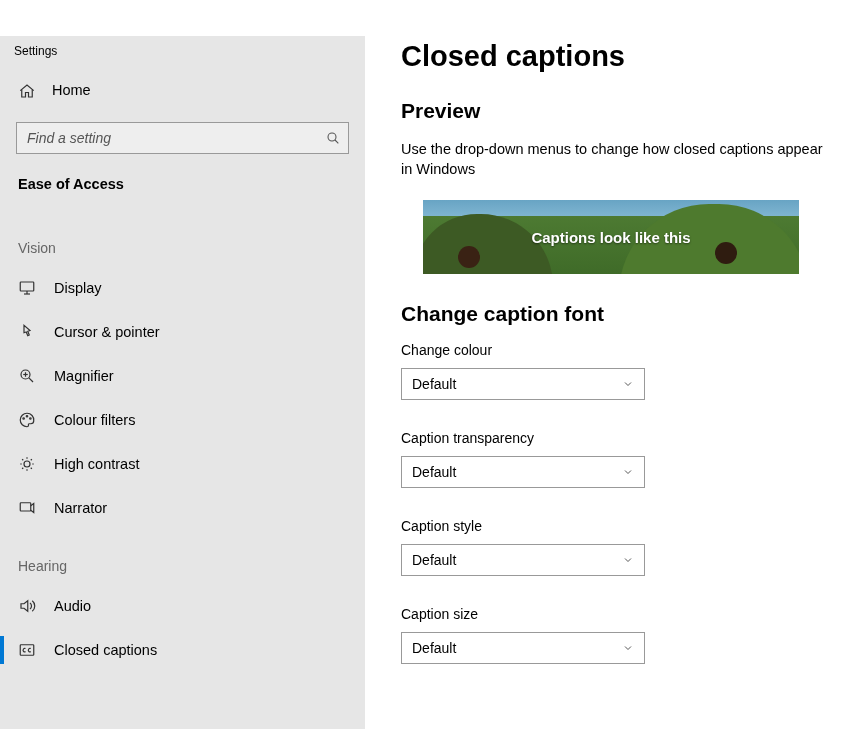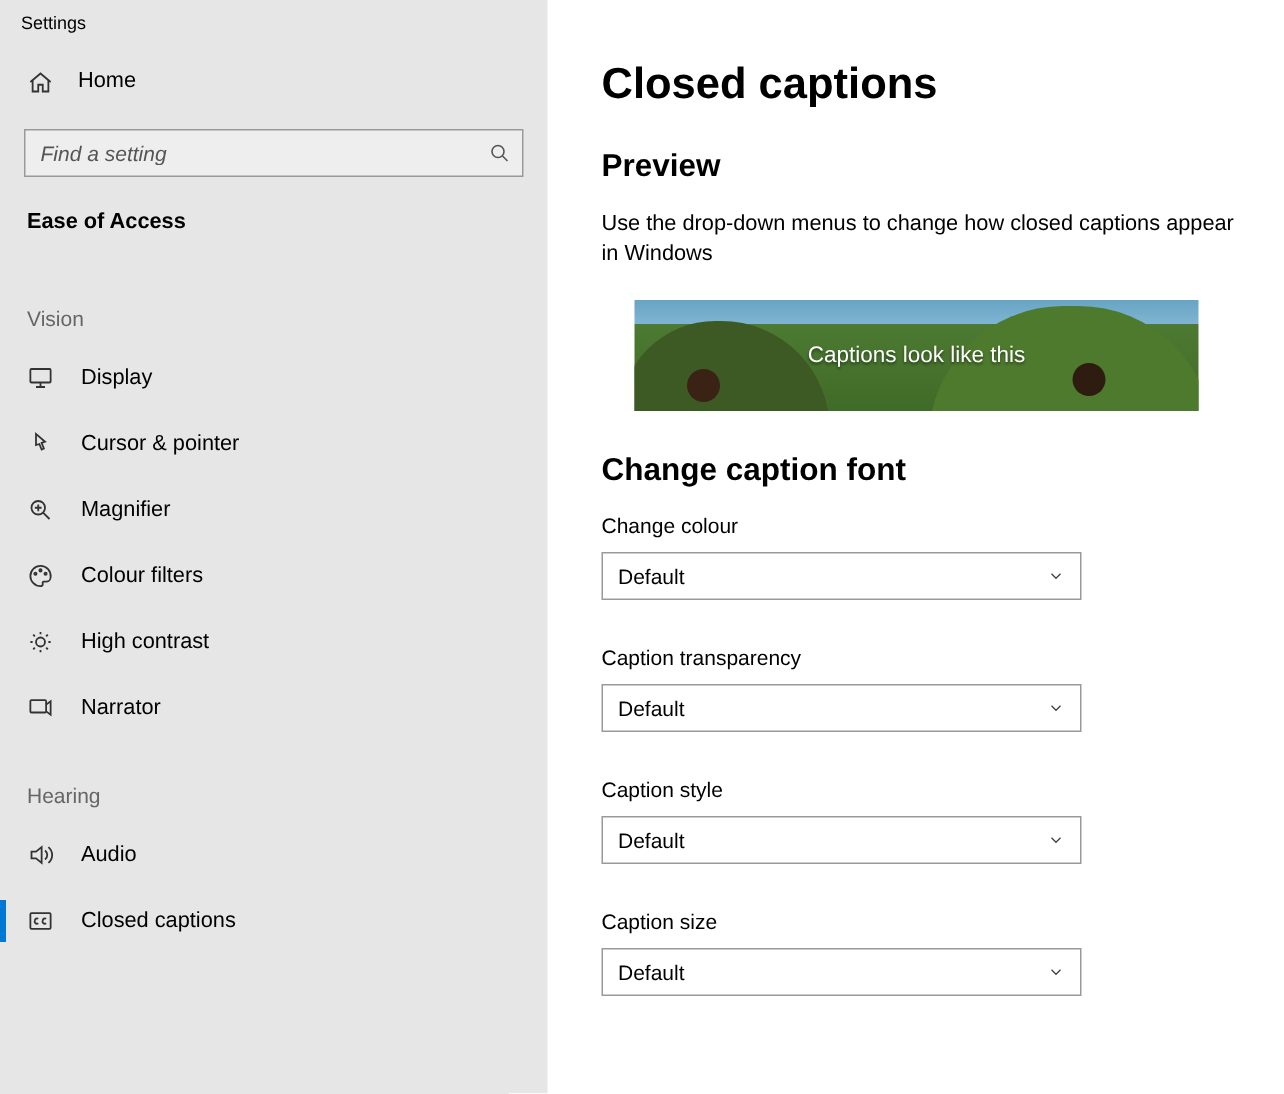--- a/index.html
+++ b/index.html
@@ -12,20 +12,21 @@
     height: 729px;
     overflow: hidden;
     display: flex;
   }
   .sidebar {
     width: 365px;
     background: #e6e6e6;
     display: flex;
     flex-direction: column;
     padding-top: 6px;
+    margin-top: 36px;
   }
   .app-title {
     font-size: 12px;
     padding: 2px 14px 14px 14px;
     color: #000;
   }
   .home-row {
     display: flex;
     align-items: flex-start;
     gap: 16px;
@@ -114,20 +115,21 @@
     max-width: 440px;
     line-height: 1.4;
   }
   .preview-img {
     width: 376px;
     height: 74px;
     margin: 0 0 28px 22px;
     position: relative;
     overflow: hidden;
     background: linear-gradient(180deg, #68a4c4 0%, #7fb5d1 22%, #4d7a32 22%, #3f6b28 100%);
+    font-weight: bold;
   }
   .hill-left{
     position:absolute; left:-10px; bottom:-12px; width:140px; height:72px;
     background: #3d5a24;
     border-radius: 80px 90px 0 0;
   }
   .hill-right{
     position:absolute; right:-10px; bottom:-20px; width:190px; height:90px;
     background: #4e7a2e;
     border-radius: 140px 140px 0 0;
@@ -137,21 +139,21 @@
   .caption-text{
     position:absolute; left:0; right:0; top:50%; transform:translateY(-50%);
     text-align:center; color:#fff; font-size:15px;
     text-shadow: 0 1px 2px rgba(0,0,0,.5);
   }
   .field-label {
     font-size: 14px;
     margin-bottom: 10px;
   }
   .select {
-    width: 320px;
+    width: 244px;
     height: 32px;
     border: 1px solid #999;
     background: #fff;
     display: flex;
     align-items: center;
     justify-content: space-between;
     padding: 0 10px;
     margin-bottom: 30px;
     cursor: default;
   }

